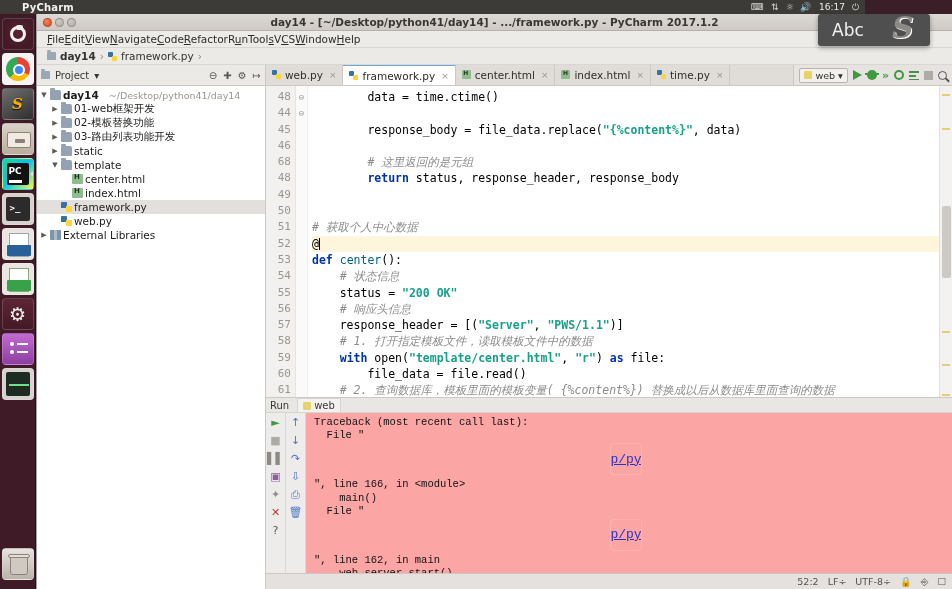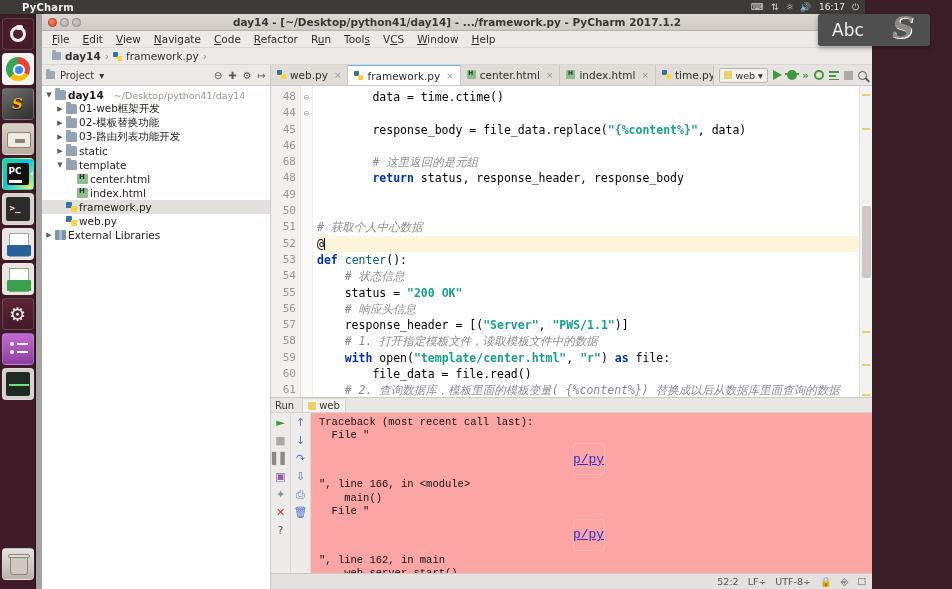--- a/index.html
+++ b/index.html
@@ -81,42 +81,42 @@
   .ic-trash  { background:linear-gradient(#e7e3de,#b9b3ab); }
   .ic-trash .can{position:absolute;left:7px;top:8px;width:18px;height:18px;background:#cfc9c1;
      border:1px solid #8a837a;border-radius:0 0 3px 3px;}
   .ic-trash .lid{position:absolute;left:5px;top:5px;width:22px;height:4px;background:#e3ded7;
      border:1px solid #8a837a;border-radius:2px;}
   .pc-arrow{position:absolute;right:-1px;top:50%;margin-top:-4px;width:0;height:0;
      border-top:4px solid transparent;border-bottom:4px solid transparent;border-right:4px solid #e0dcd8;}
 
   
   #pycharm {
-    position:absolute; left:36px; top:14px; width:836px; height:575px;
+    position:absolute; left:36px; top:14px; width:916px; height:575px;
     background:#e8e6e3; display:flex; flex-direction:column;
-    border-left:6px solid #a3a3a3;
+    border-left:1px solid #a3a3a3;
   }
   
   #titlebar {
     height:17px; background:linear-gradient(#ddd9d5,#cfcac5);
     border-bottom:1px solid #b5b0aa;
     display:flex; align-items:center; padding:0 6px; position:relative;
   }
   .wbtn{width:9px;height:9px;border-radius:50%;margin-right:3px;border:1px solid rgba(0,0,0,.22);}
   .wbtn.close{background:radial-gradient(circle at 35% 30%,#f6865e,#de4414);}
   .wbtn.min{background:radial-gradient(circle at 35% 30%,#cfcac5,#b0aaa3);}
   .wbtn.max{background:radial-gradient(circle at 35% 30%,#cfcac5,#b0aaa3);}
   #title-text{
     position:absolute;left:0;right:0;text-align:center;
     font-size:10.5px;font-weight:bold;color:#3a3733;pointer-events:none;
   }
   
   #menubar{
     height:17px;background:#ecebe8;border-bottom:1px solid #dad6d1;
-    display:flex;align-items:center;padding-left:10px;gap:13px;
+    display:flex;align-items:center;padding-left:10px;
   }
   #menubar .mi{font-size:10.5px;color:#2f2c29;}
   #menubar .mi u{text-decoration:underline;}
   
   #breadcrumb{
     height:17px;background:#eceae7;border-bottom:1px solid #dad6d1;
     display:flex;align-items:center;padding-left:10px;gap:4px;font-size:10.5px;color:#333;
   }
   #breadcrumb .sep{color:#8d8780;}
   #breadcrumb .bold{font-weight:bold;}

